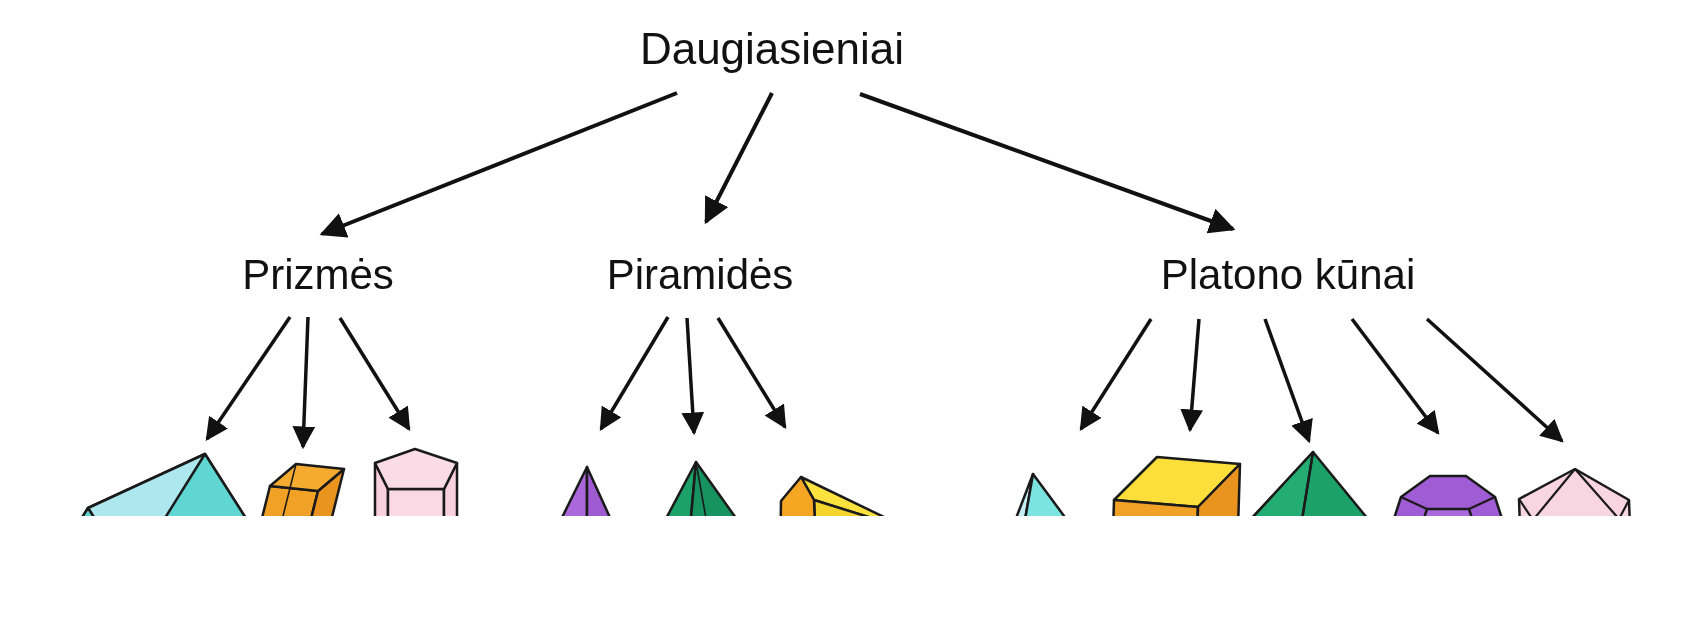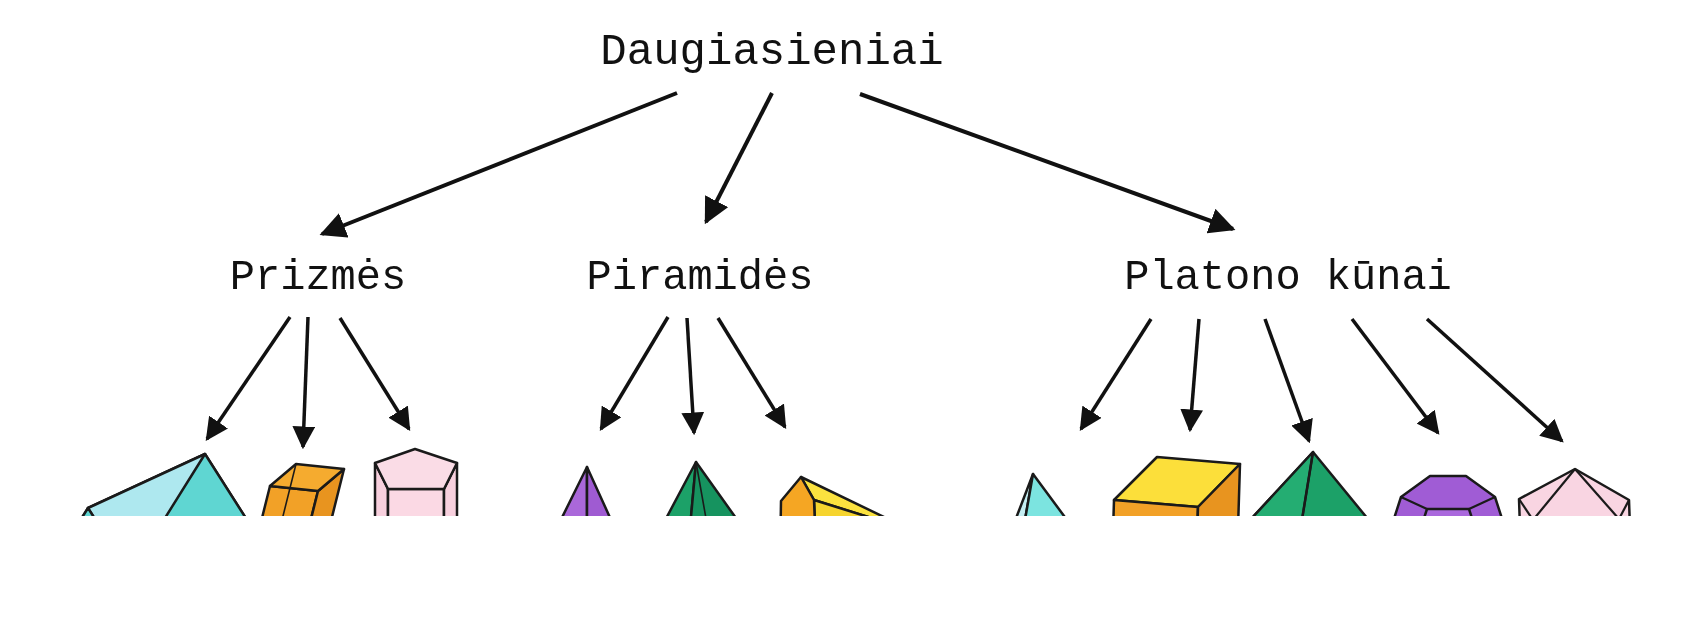--- a/index.html
+++ b/index.html
@@ -1,17 +1,17 @@
 <!DOCTYPE html>
 <html><head>
 <meta charset="utf-8">
 <style>
   html,body{margin:0;padding:0;background:#fff;}
   .stage{position:relative;width:1696px;height:516px;background:#ffffff;overflow:hidden;
-         font-family:Liberation Mono, monospace;}
+         font-family:Liberation Sans, sans-serif;}
   svg{display:block;}
   text{fill:#111;}
   .title-text{font-size:44px;}
   .branch-text{font-size:42px;}
   .edge{stroke:#111;fill:none;}
   .edge-root{stroke-width:4px;}
   .edge-branch{stroke-width:3.5px;}
   .face{stroke:#1a1a1a;stroke-width:2.5px;stroke-linejoin:round;}
   .hidden-edge{stroke:#1a1a1a;stroke-width:1.6px;fill:none;}
   .wire{stroke:#1a1a1a;stroke-width:2.2px;fill:none;}

